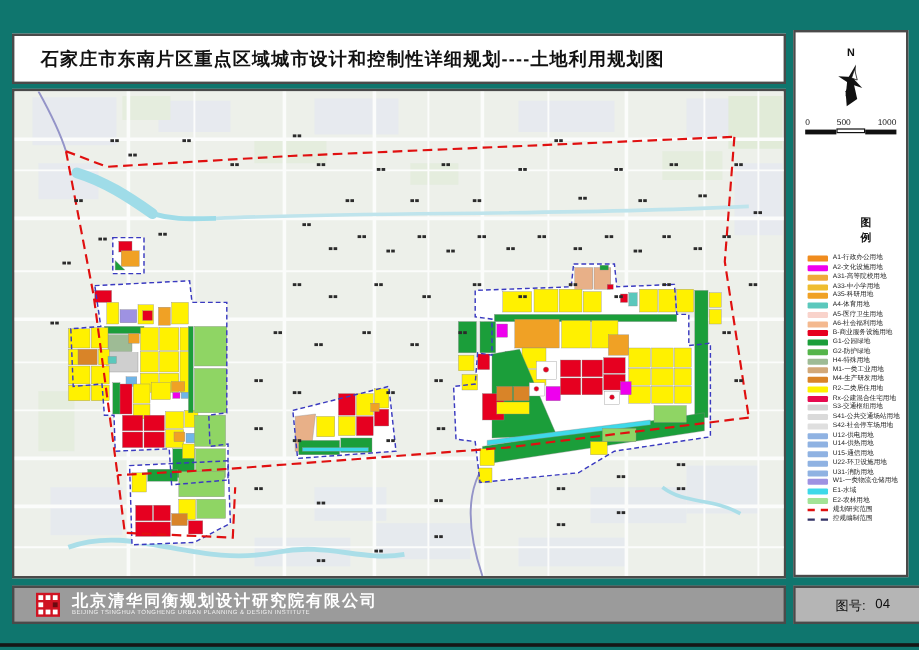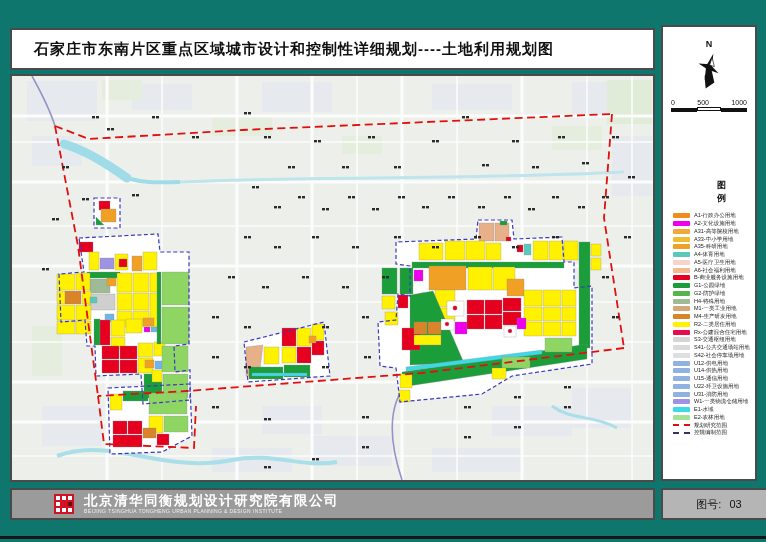--- a/index.html
+++ b/index.html
@@ -35,21 +35,21 @@
 
   .legend { margin:66px 6px 0 10px; }
   .legend-title { font-size:9px; font-weight:bold; color:#111; letter-spacing:7px; margin-bottom:7px;padding-left:44px; }
   .leg-row { display:flex; align-items:center; height:7.75px; }
   .leg-sw { width:17px; height:5px; flex:0 0 17px; margin-right:4px; border-radius:1px; }
   .leg-sw.line { height:0; border-top:2px dashed #E01010; background:none; border-radius:0; }
   .leg-lbl { font-size:6px; color:#222; white-space:nowrap; line-height:7px; transform:scale(.92); transform-origin:left center; }
 
   .footer-bar {
     position:absolute; left:10px; top:488px; width:645px; height:32px;
-    background:#9b9b9b; border:2px solid #4a4a4a; display:flex; align-items:center;padding-left:24px;
+    background:#9b9b9b; border:2px solid #4a4a4a; display:flex; align-items:center;
   }
   .logo { width:20px; height:20px; margin-left:18px; background:#cf1322; position:relative; flex:0 0 20px; }
   .logo .cell { position:absolute; width:4px; height:4px; background:#fff; }
   .footer-text { margin-left:10px; }
   .company-cn { font-size:13.5px; font-weight:bold; color:#fff; letter-spacing:1.5px; line-height:14px; }
   .company-en { font-size:5px; color:#f0f0f0; letter-spacing:.4px; line-height:7px; }
 
   .sheetno-box {
     position:absolute; left:661px; top:488px; width:116px; height:32px;
     background:#b5b5b5; border:2px solid #4a4a4a; display:flex; align-items:center; justify-content:center;
@@ -632,17 +632,17 @@
         <div class="cell" style="left:14px;top:14px"></div>
     </div>
     <div class="footer-text">
       <div class="company-cn">北京清华同衡规划设计研究院有限公司</div>
       <div class="company-en">BEIJING TSINGHUA TONGHENG URBAN PLANNING &amp; DESIGN INSTITUTE</div>
     </div>
   </div>
 
   <div class="sheetno-box">
     <span>图号:</span>
-    <span>03</span>
+    <span>04</span>
   </div>
 
   <div class="bottom-rule"></div>
 </div>
 
 </body></html>

